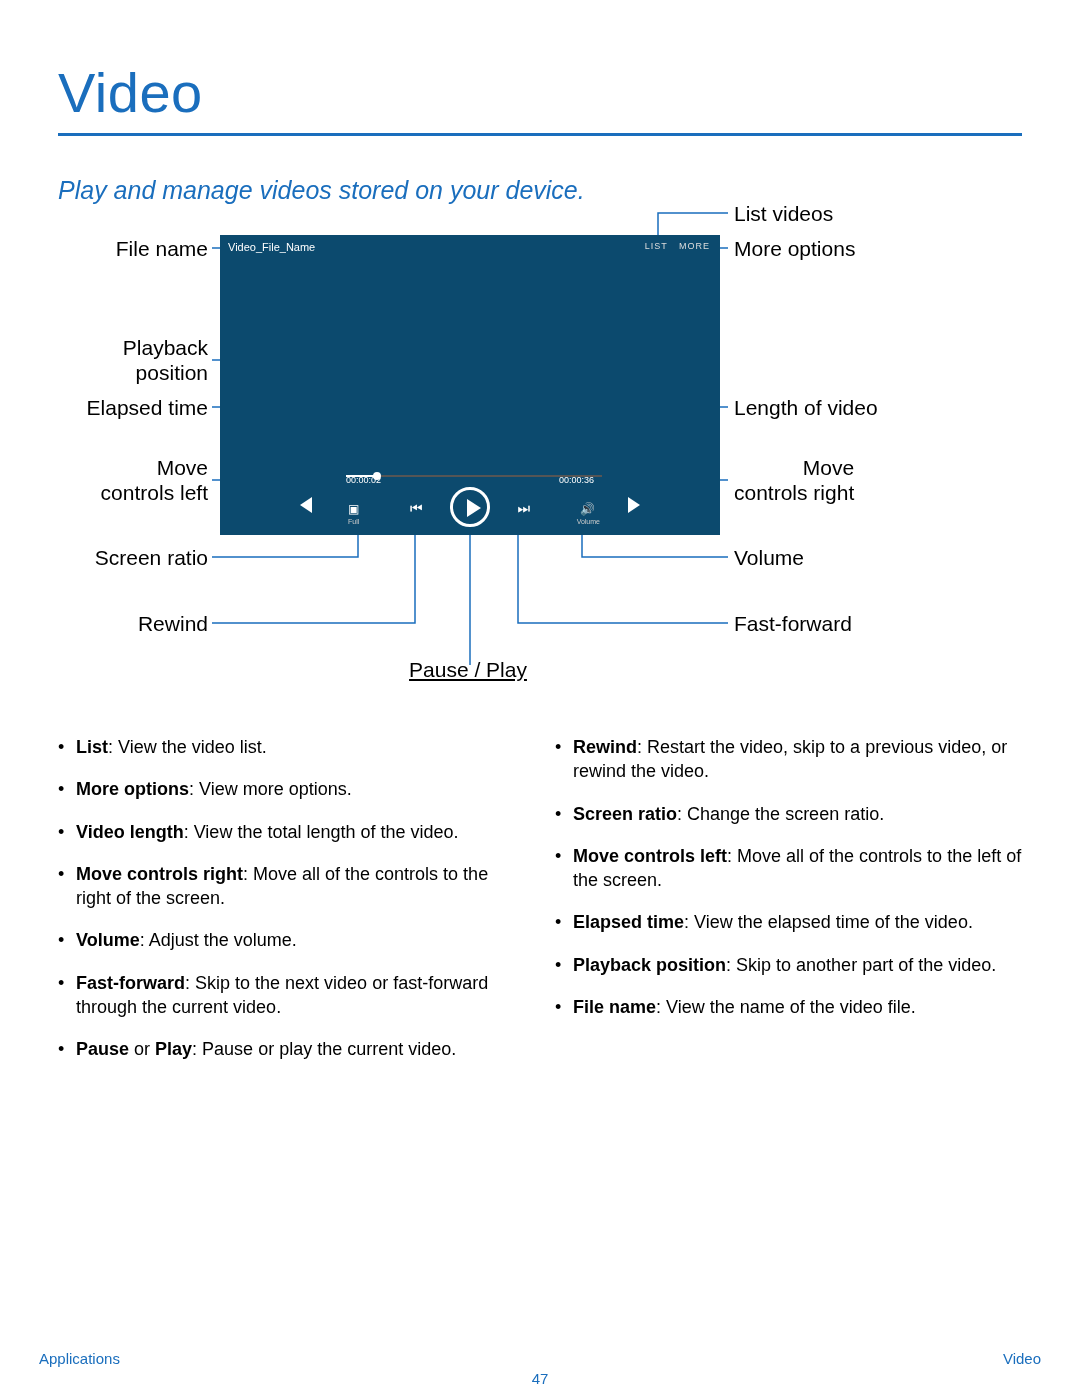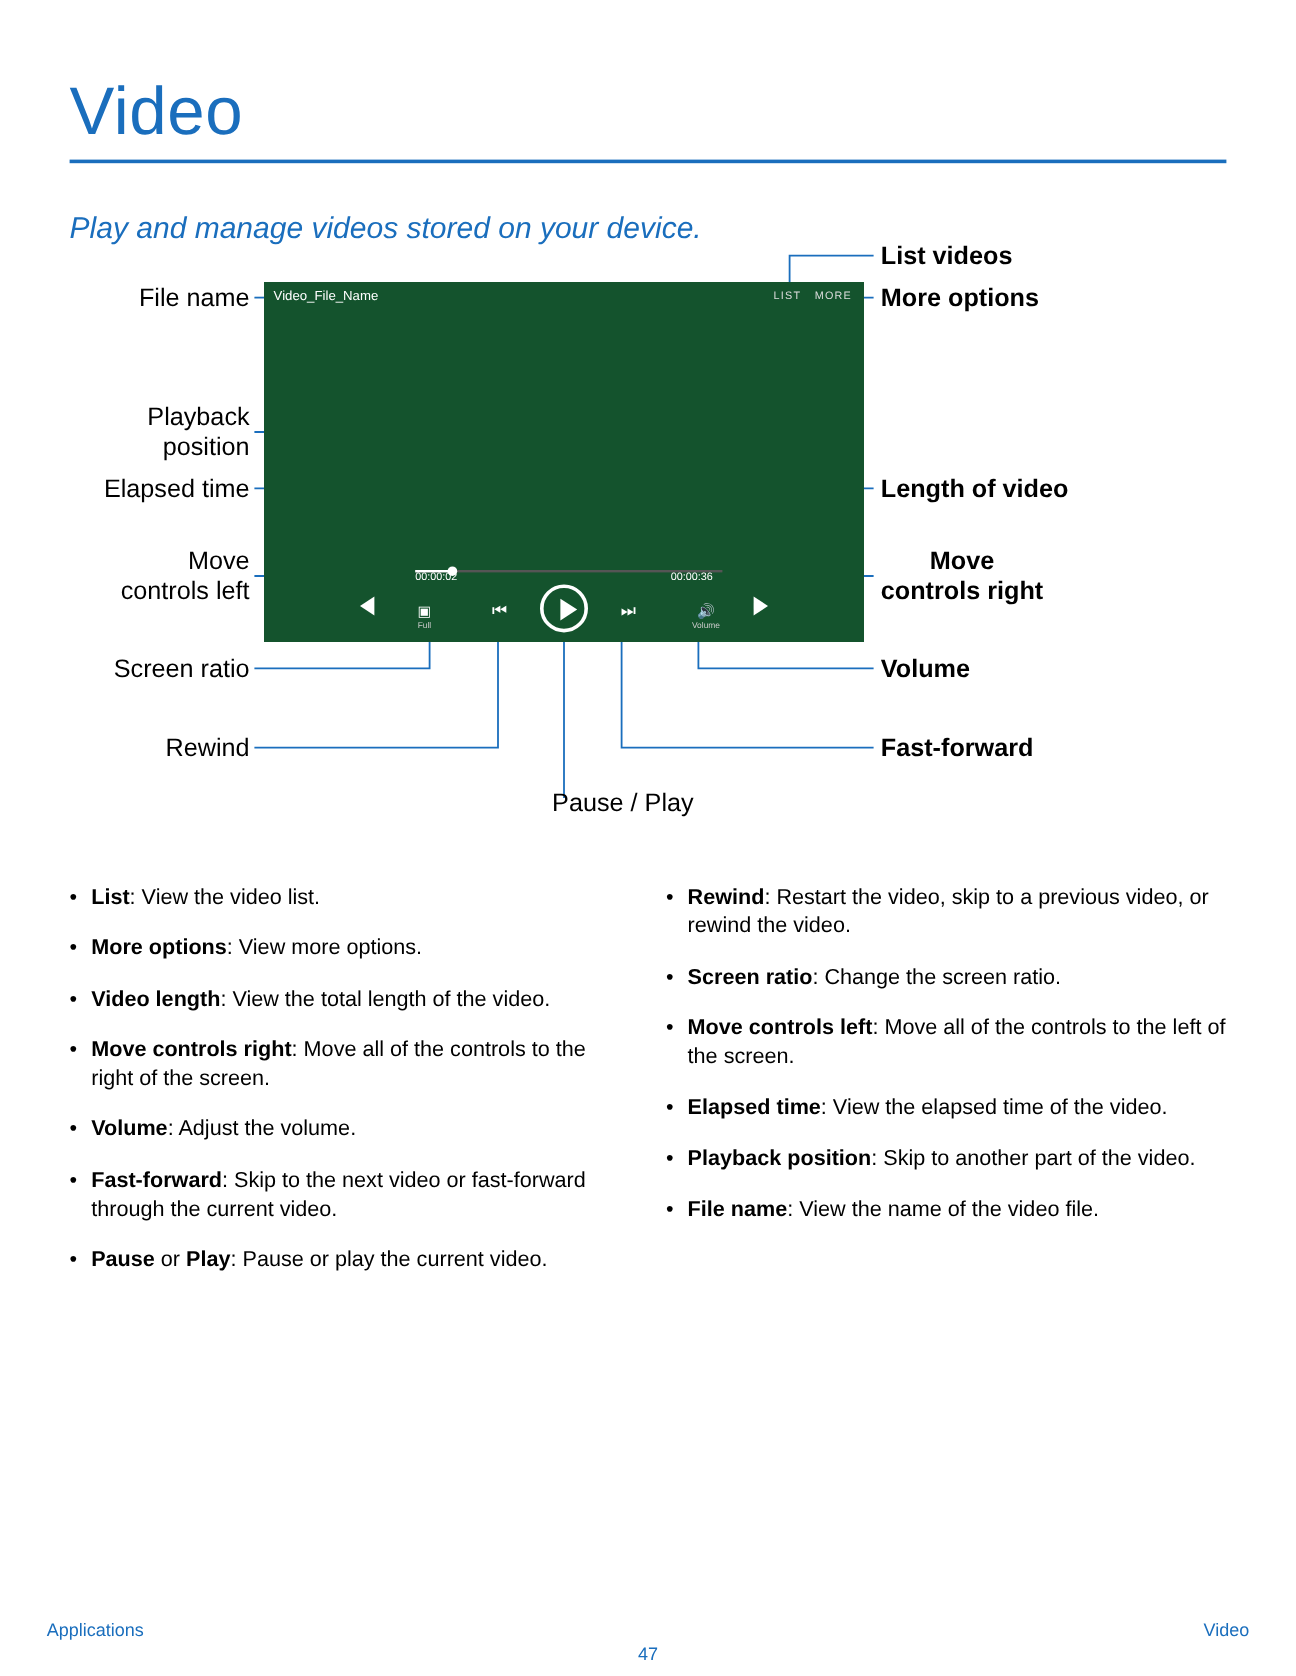--- a/index.html
+++ b/index.html
@@ -36,21 +36,21 @@
     width: 100%;
     height: 510px;
     margin-bottom: 20px;
   }
   .player {
     position: absolute;
     left: 162px;
     top: 30px;
     width: 500px;
     height: 300px;
-    background: #14532d;
+    background: #0c4a6e;
     color: #fff;
     font-family: Arial, sans-serif;
   }
   .player-top {
     position: absolute;
     top: 6px; left: 8px;
     font-size: 11px;
     color: #fff;
   }
   .player-topright {
@@ -112,22 +112,22 @@
   }
 
   
   .callout {
     position: absolute;
     font-size: 21px;
     color: #000;
     line-height: 1.2;
   }
   .callout.left { text-align: right; }
-  .callout.right { text-align: center; font-weight: bold; }
-  .callout.center { text-align: right; }
+  .callout.right { text-align: right; }
+  .callout.center { text-align: center; text-decoration: underline; }
 
   svg.lines { position:absolute; left:0; top:0; width:100%; height:100%; pointer-events:none; }
   svg.lines line, svg.lines polyline { stroke:#1a6ebd; stroke-width:1.5; fill:none; }
 
   .bullets {
     display:flex;
     gap:30px;
     font-size:18px;
     line-height:1.35;
     margin-top: 14px;

